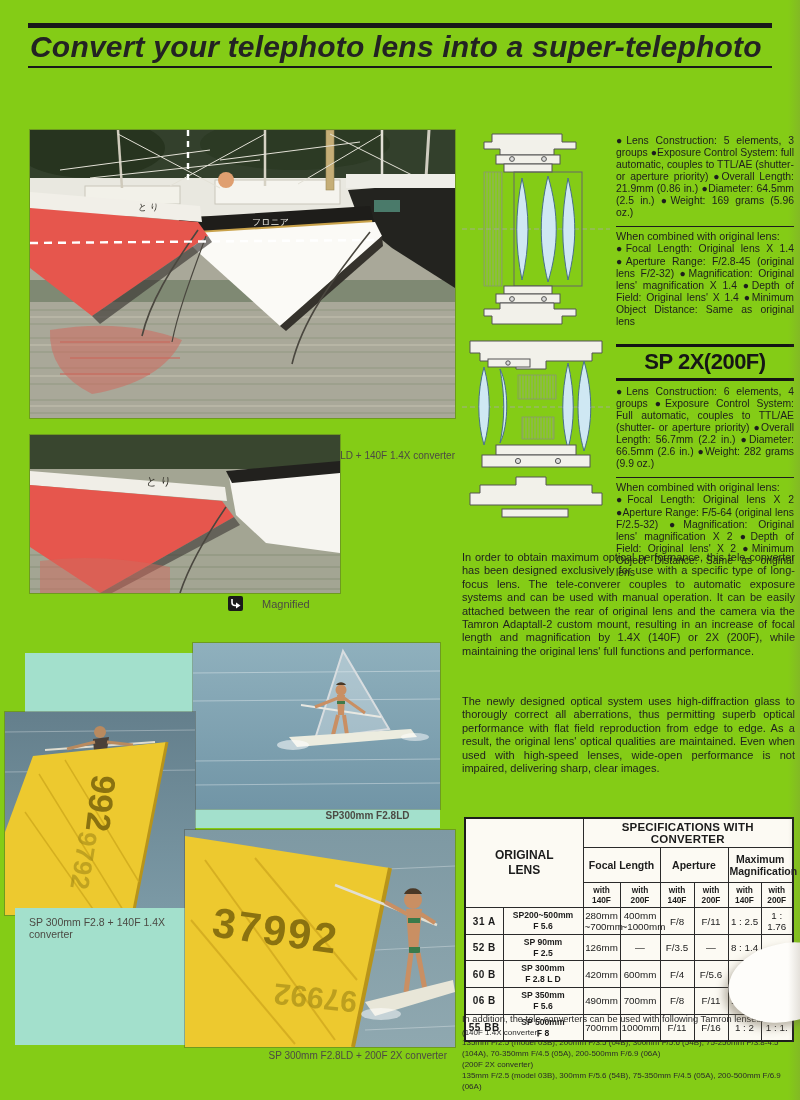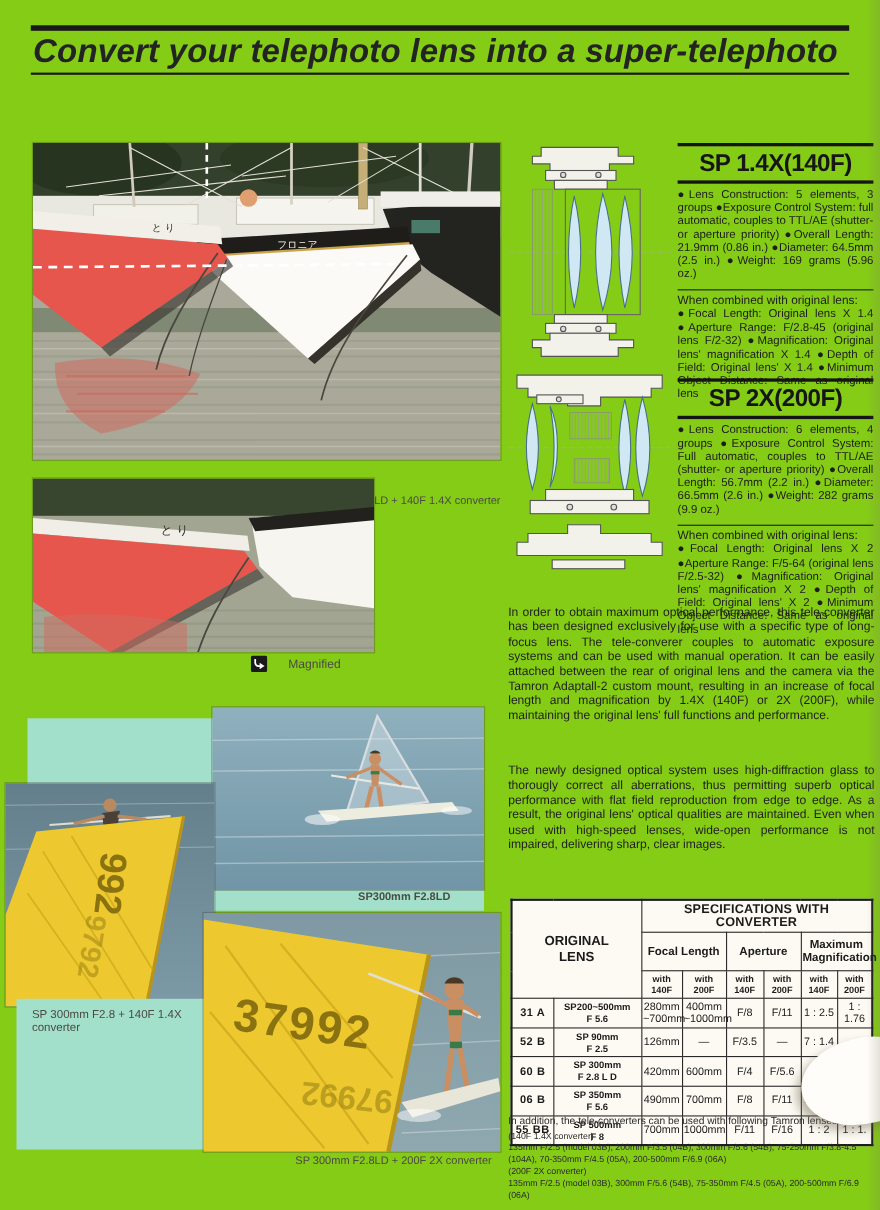--- a/index.html
+++ b/index.html
@@ -362,21 +362,20 @@
         <rect x="20" y="122" width="108" height="12"></rect>
         <circle cx="56" cy="128" r="2.6" fill="#ddd"></circle>
           <circle cx="96" cy="128" r="2.6" fill="#ddd"></circle>
         <path d="M8 172 h132 v-12 h-10 v-8 h-46 v-8 h-30 v8 h-36 v8 h-10 z"></path>
         <rect x="40" y="176" width="66" height="8"></rect>
       </g>
     </svg>
   </div>
 
   <div class="abs" style="left:616px; top:130px; width:178px;">
-    <div class="product-header">SP 1.4X(140F)</div>
     <div class="spec-text">●Lens Construction: 5 elements, 3 groups ●Exposure Control System: full automatic, couples to TTL/AE (shutter- or aperture priority) ●Overall Length: 21.9mm (0.86 in.) ●Diameter: 64.5mm (2.5 in.) ●Weight: 169 grams (5.96 oz.)</div>
     <div class="combined-divider"></div>
     <div class="combined-heading">When combined with original lens:</div>
     <div class="spec-text" style="margin-top:0;">●Focal Length: Original lens X 1.4 ●Aperture Range: F/2.8-45 (original lens F/2-32) ●Magnification: Original lens' magnification X 1.4 ●Depth of Field: Original lens' X 1.4 ●Minimum Object Distance: Same as original lens</div>
   </div>
 
   <div class="abs" style="left:616px; top:344px; width:178px;">
     <div class="product-header">SP 2X(200F)</div>
     <div class="spec-text">●Lens Construction: 6 elements, 4 groups ●Exposure Control System: Full automatic, couples to TTL/AE (shutter- or aperture priority) ●Overall Length: 56.7mm (2.2 in.) ●Diameter: 66.5mm (2.6 in.) ●Weight: 282 grams (9.9 oz.)</div>
     <div class="combined-divider"></div>
@@ -439,21 +438,21 @@
       <tr>
         <td class="t-code">52 B</td>
         <td class="t-lens">
               <div>SP 90mm</div>
               <div>F 2.5</div>
             </td>
         <td class="t-cell">126mm</td>
         <td class="t-cell">—</td>
         <td class="t-cell">F/3.5</td>
         <td class="t-cell">—</td>
-        <td class="t-cell">7 : 1.4</td>
+        <td class="t-cell">8 : 1.4</td>
         <td class="t-cell">—</td>
       </tr>
       <tr>
         <td class="t-code">60 B</td>
         <td class="t-lens">
               <div>SP 300mm</div>
               <div>F 2.8 L D</div>
             </td>
         <td class="t-cell">420mm</td>
         <td class="t-cell">600mm</td>

